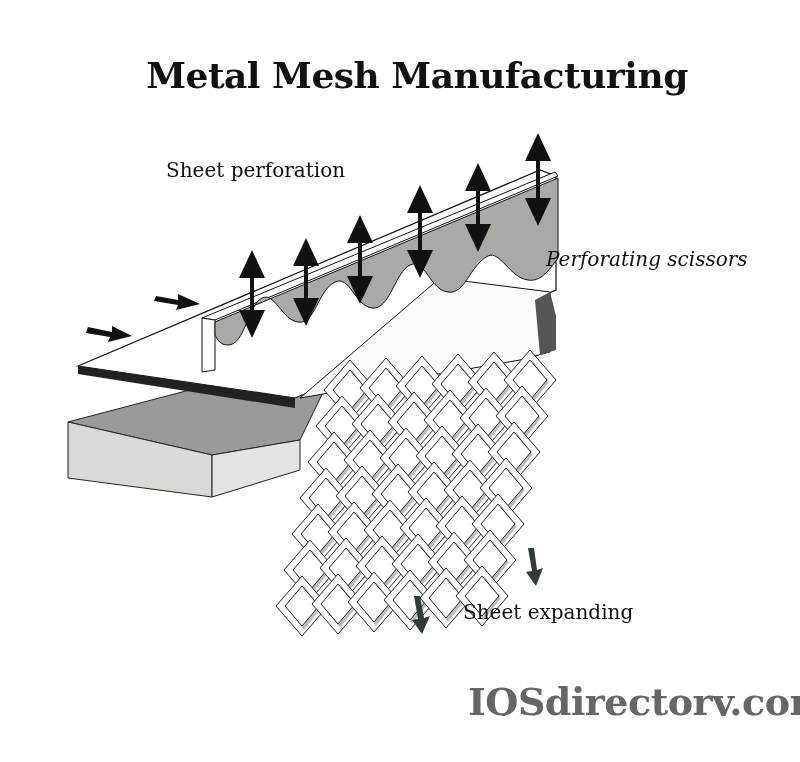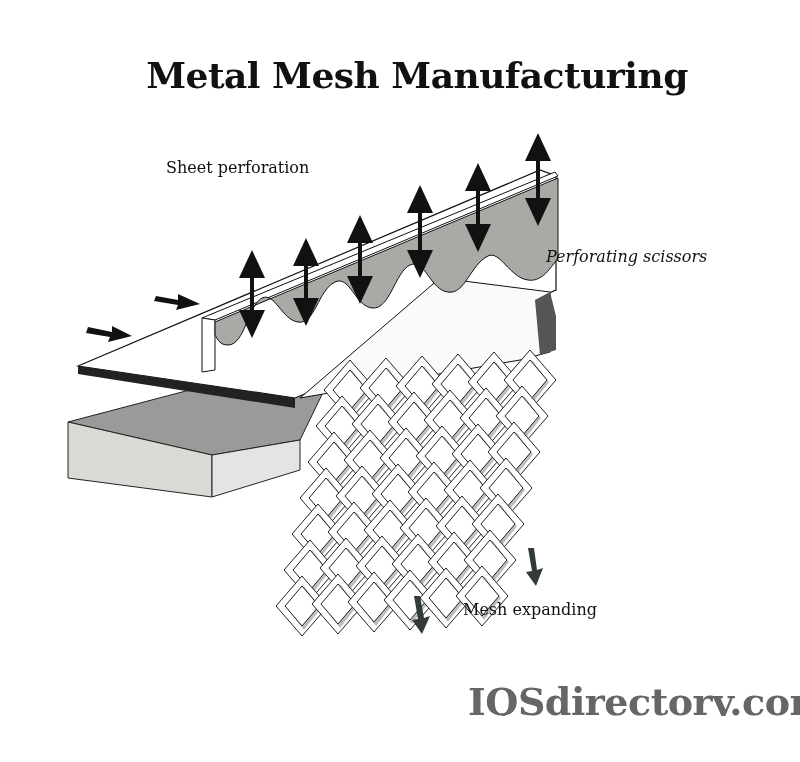--- a/index.html
+++ b/index.html
@@ -1,18 +1,18 @@
 <!DOCTYPE html>
 <html><head>
 <meta charset="utf-8">
 <style>
   html, body { margin: 0; padding: 0; background: #ffffff; }
   body { width: 800px; height: 762px; position: relative; overflow: hidden; font-family: "DejaVu Serif", serif; }
   .title { position: absolute; left: 0; width: 834px; top: 54px; text-align: center; font-family: "DejaVu Serif", serif; font-weight: bold; font-size: 36px; color: #111; letter-spacing: -0.5px; }
-  .label { position: absolute; font-family: "DejaVu Serif", serif; font-size: 16px; color: #111; white-space: nowrap; }
+  .label { position: absolute; font-family: "DejaVu Serif", serif; font-size: 20px; color: #111; white-space: nowrap; }
   #lbl-sheet { left: 166px; top: 158px; }
   #lbl-scissors { left: 546px; top: 247px; font-style: italic; }
   #lbl-expanding { left: 463px; top: 600px; }
   .watermark { position: absolute; left: 468px; top: 676px; font-family: "DejaVu Serif", serif; font-weight: bold; font-size: 38px; color: #666; letter-spacing: -0.5px; height: 40px; overflow: hidden; line-height: 52px; }
   svg.art { position: absolute; left: 0; top: 0; }
 </style>
 </head>
 <body>
 
 <div class="title">Metal Mesh Manufacturing</div>
@@ -293,14 +293,14 @@
     </g>
 
   <g fill="#333a3a">
     <polygon points="528,548 534,548 537,570 543,568 536,586 526,572 532,571"></polygon>
     <polygon points="414,596 420,596 424,618 430,616 422,634 412,620 418,619"></polygon>
   </g>
 </svg>
 
 <div class="label" id="lbl-sheet">Sheet perforation</div>
 <div class="label" id="lbl-scissors">Perforating scissors</div>
-<div class="label" id="lbl-expanding">Mesh expanding</div>
+<div class="label" id="lbl-expanding">Sheet expanding</div>
 <div class="watermark">IQSdirectory.com</div>
 
 </body></html>

